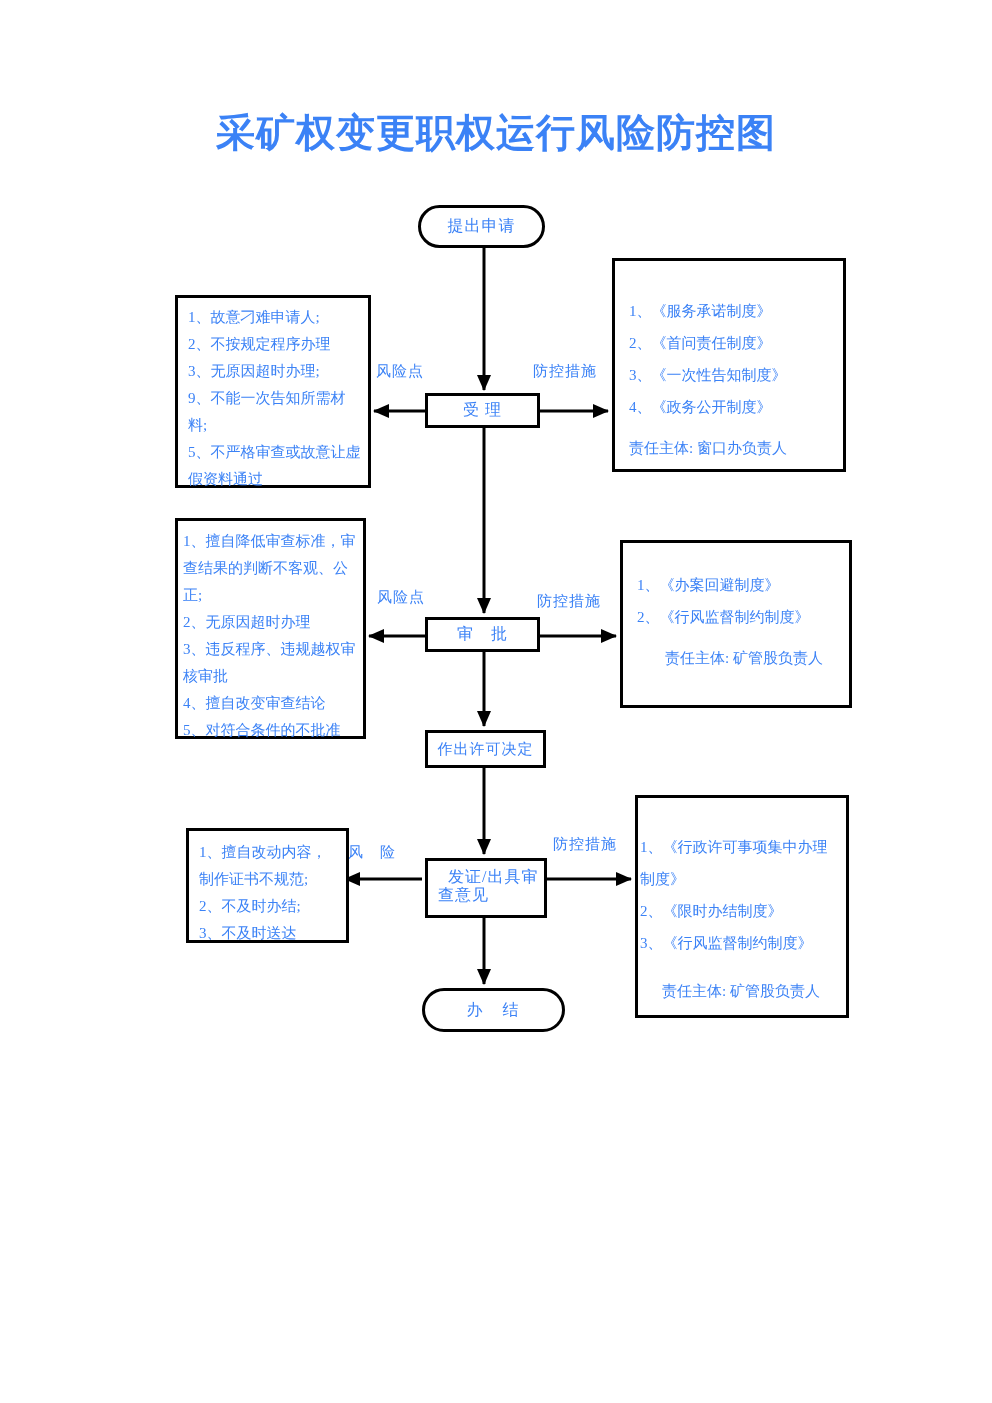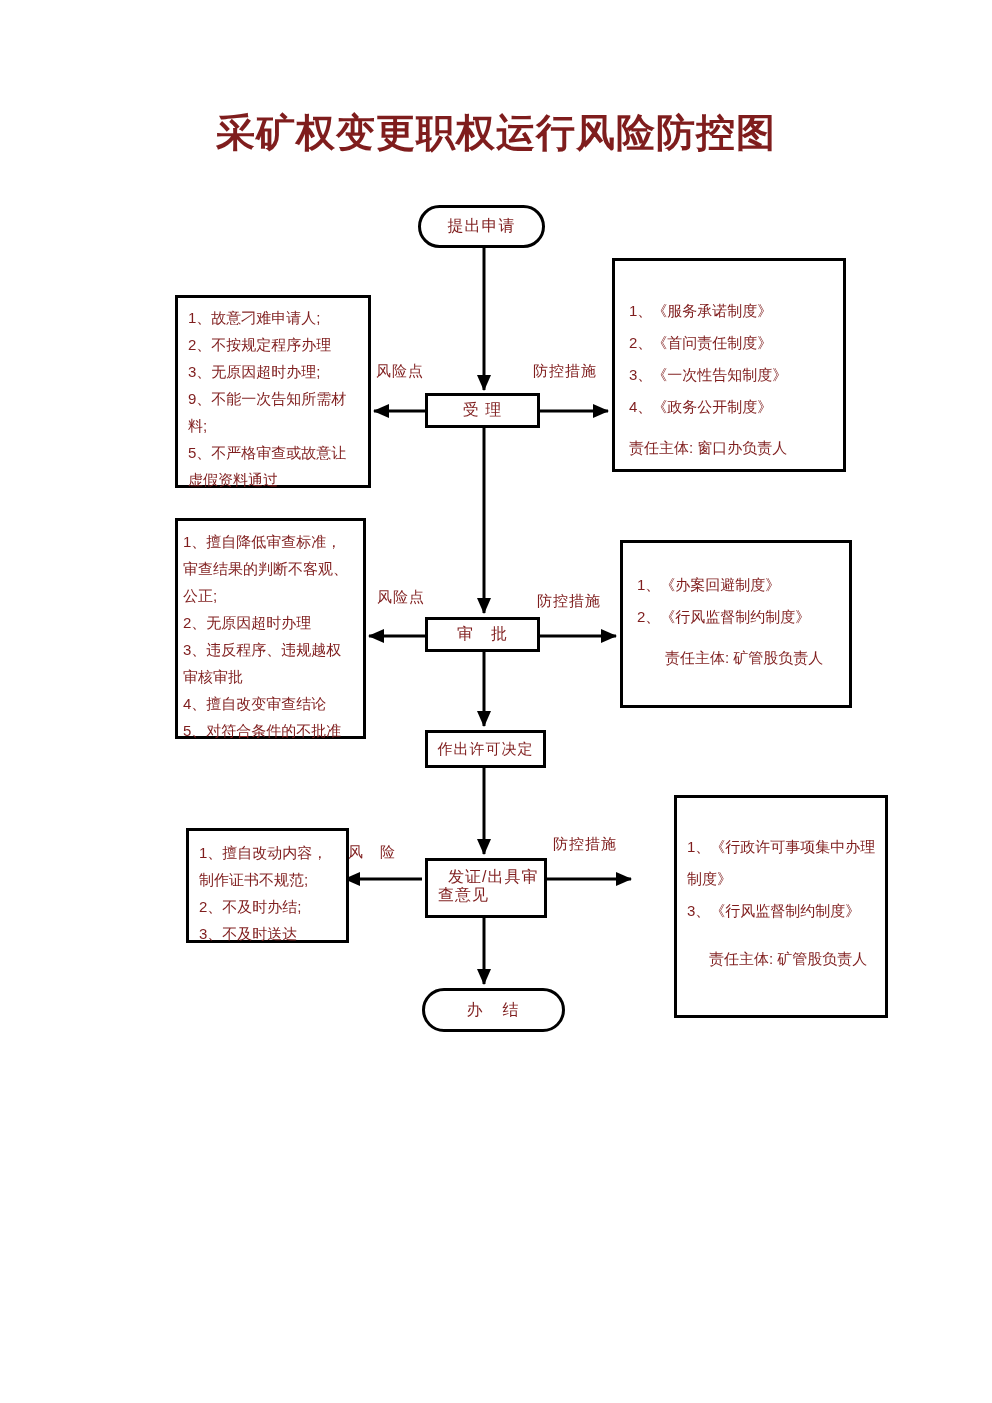--- a/index.html
+++ b/index.html
@@ -1,18 +1,18 @@
 <!DOCTYPE html>
 <html><head>
 <meta charset="utf-8">
 <style>
   html,body{margin:0;padding:0;background:#ffffff;}
   .page{
     position:relative;width:992px;height:1224px;background:#ffffff;
-    font-family:Liberation Sans, sans-serif;color:#7f1d1d;
+    font-family:Liberation Serif, serif;color:#3b82f6;
     overflow:hidden;
   }
   .title{
     position:absolute;top:106px;left:0;width:100%;text-align:center;
     font-size:39px;font-weight:bold;letter-spacing:1px;
   }
   .arrows{position:absolute;left:0;top:0;pointer-events:none;}
   .node{
     position:absolute;box-sizing:border-box;border:3px solid #000;background:#fff;
     display:flex;align-items:center;justify-content:center;
@@ -40,21 +40,21 @@
     position:absolute;box-sizing:border-box;border:3px solid #000;background:#fff;
     font-size:15px;
   }
   .sidebox p{margin:0;line-height:27px;}
   .risk1{left:175px;top:295px;width:196px;height:193px;padding:6px 7px 0 10px;}
   .risk2{left:175px;top:518px;width:191px;height:221px;padding:7px 7px 0 5px;}
   .risk3{left:186px;top:828px;width:163px;height:115px;padding:8px 5px 0 10px;}
   .mbox p{line-height:32px;}
   .m1{left:612px;top:258px;width:234px;height:214px;padding:34px 8px 16px 14px;}
   .m2{left:620px;top:540px;width:232px;height:168px;padding:26px 8px 0 14px;}
-  .m3{left:635px;top:795px;width:214px;height:223px;padding:33px 6px 0 10px;margin-left:39px;}
+  .m3{left:635px;top:795px;width:214px;height:223px;padding:33px 6px 0 2px;}
   .resp{margin-top:9px !important;}
   .m2 .resp{padding-left:28px;}
   .m3 .resp{padding-left:22px;margin-top:16px !important;}
   .pageno{
     position:absolute;top:1297px;left:0;width:100%;text-align:center;
     font-size:14px;font-weight:bold;
   }
 </style>
 </head>
 <body>
@@ -130,19 +130,20 @@
   </div>
 
   <div class="sidebox mbox m2">
     <p>1、《办案回避制度》</p>
     <p>2、《行风监督制约制度》</p>
     <p class="resp">责任主体: 矿管股负责人</p>
   </div>
 
   <div class="sidebox mbox m3">
     <p>1、《行政许可事项集中办理制度》</p>
+    <p>2、《限时办结制度》</p>
     <p>3、《行风监督制约制度》</p>
     <p class="resp">责任主体: 矿管股负责人</p>
   </div>
 
   <div class="pageno">4</div>
 
 </div>
 
 </body></html>

